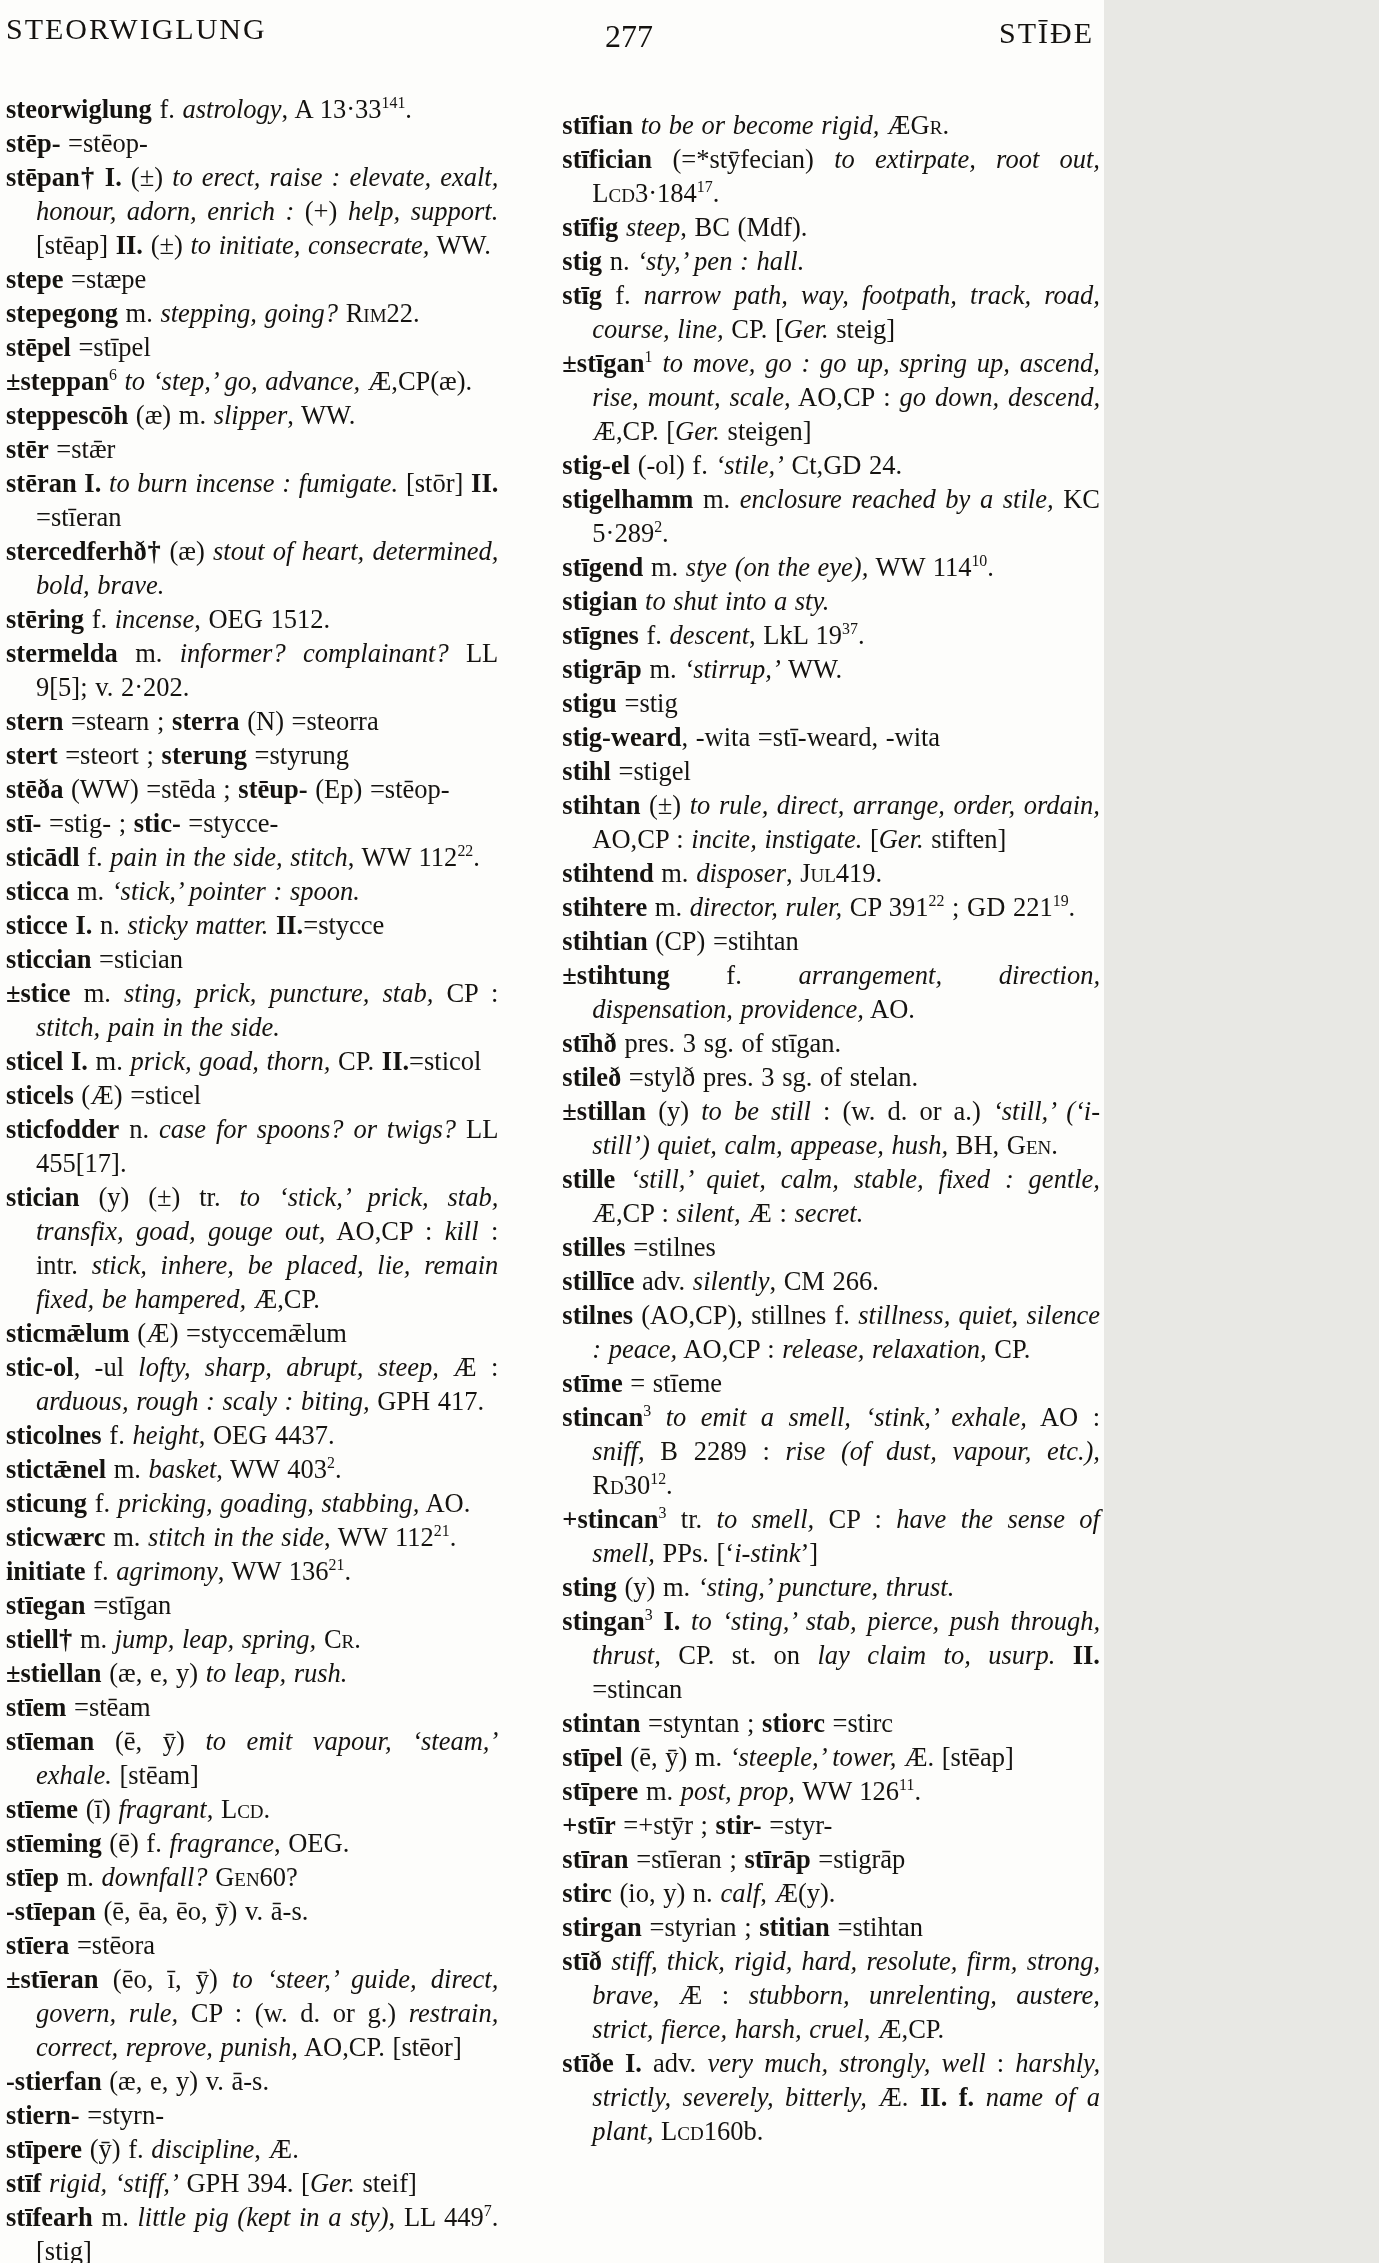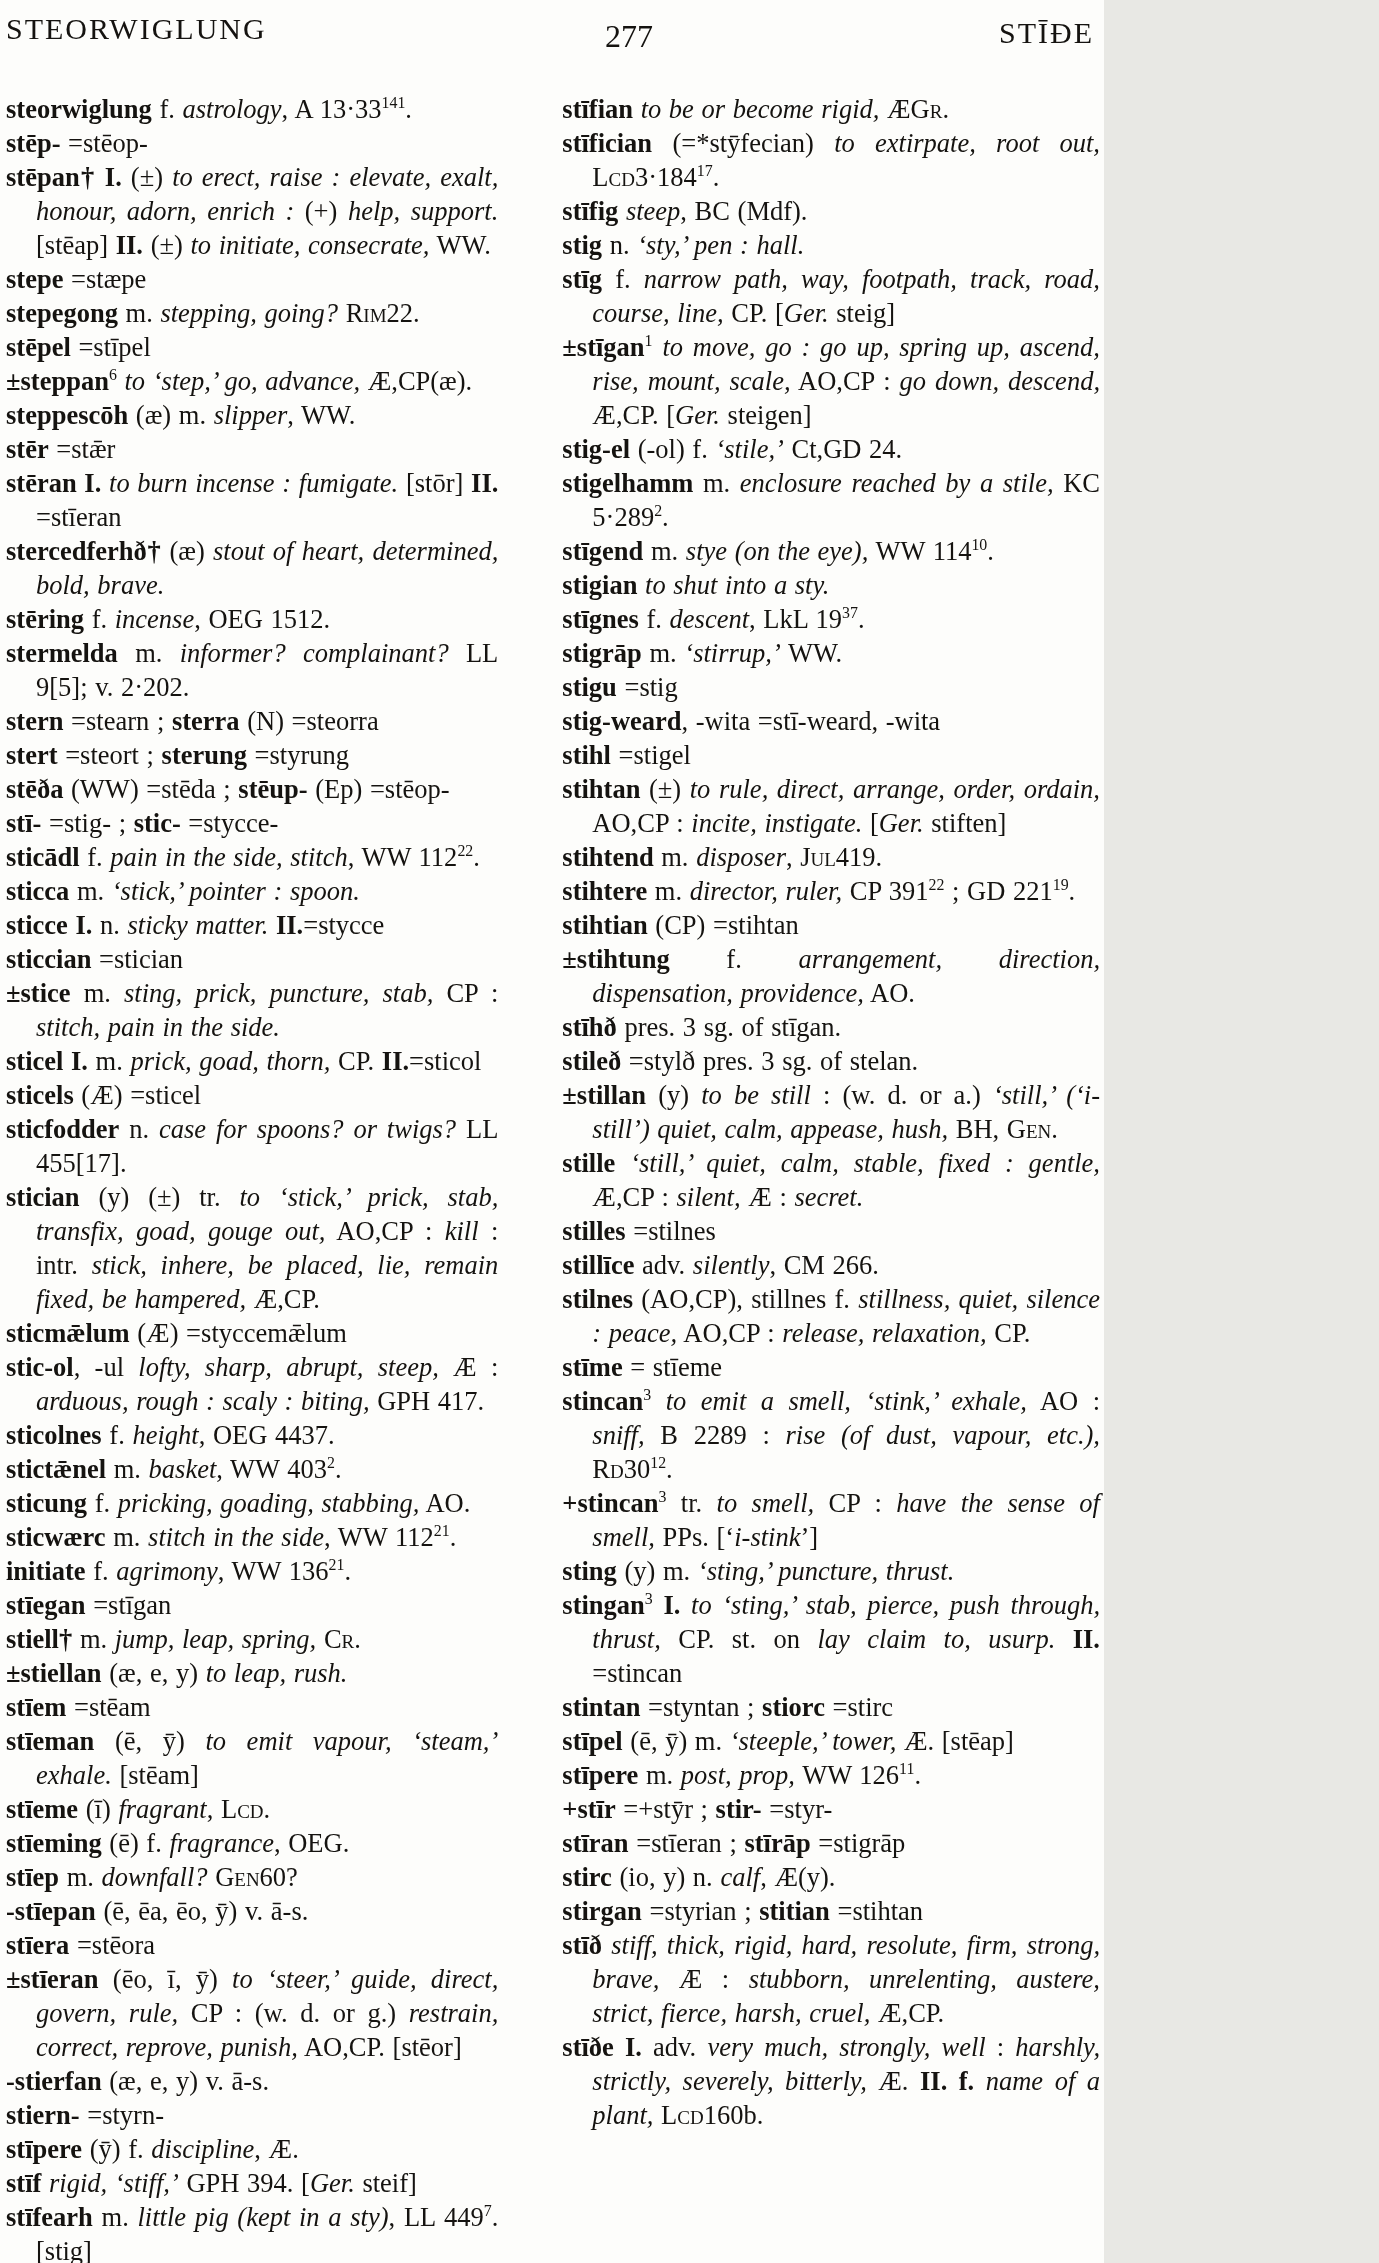--- a/index.html
+++ b/index.html
@@ -28,21 +28,21 @@
     position:absolute;right:10px;top:0px;
     font-size:30px;letter-spacing:2px;margin-top:10px;
   }
   .columns{
     position:absolute;top:92px;left:6px;right:4px;bottom:0;
     display:flex;
     gap:34px;
   }
   .col{box-sizing:border-box;}
   .col-left{width:640px;margin-right:30px;}
-  .col-right{width:699px;}
+  .col-right{width:699px;margin-top:16px;}
   p.entry{
     margin:0;
     font-size:26.5px;
     line-height:34px;
     text-align:justify;
     padding-left:30px;
     text-indent:-30px;
     word-spacing:1px;
   }
   .seg-b{font-weight:bold;}

